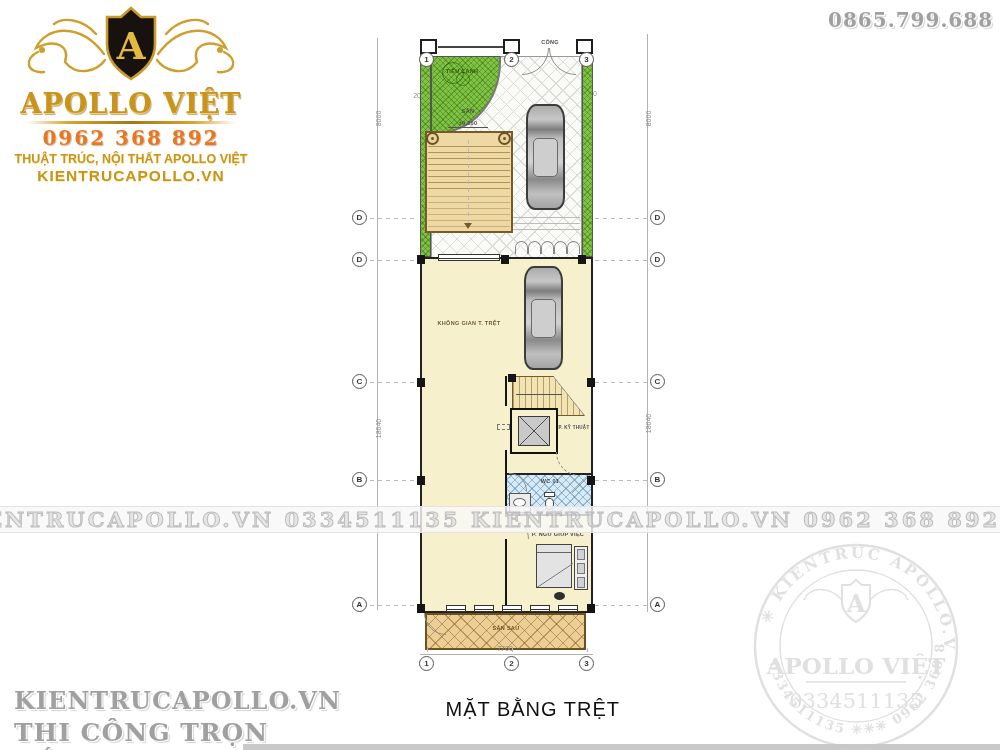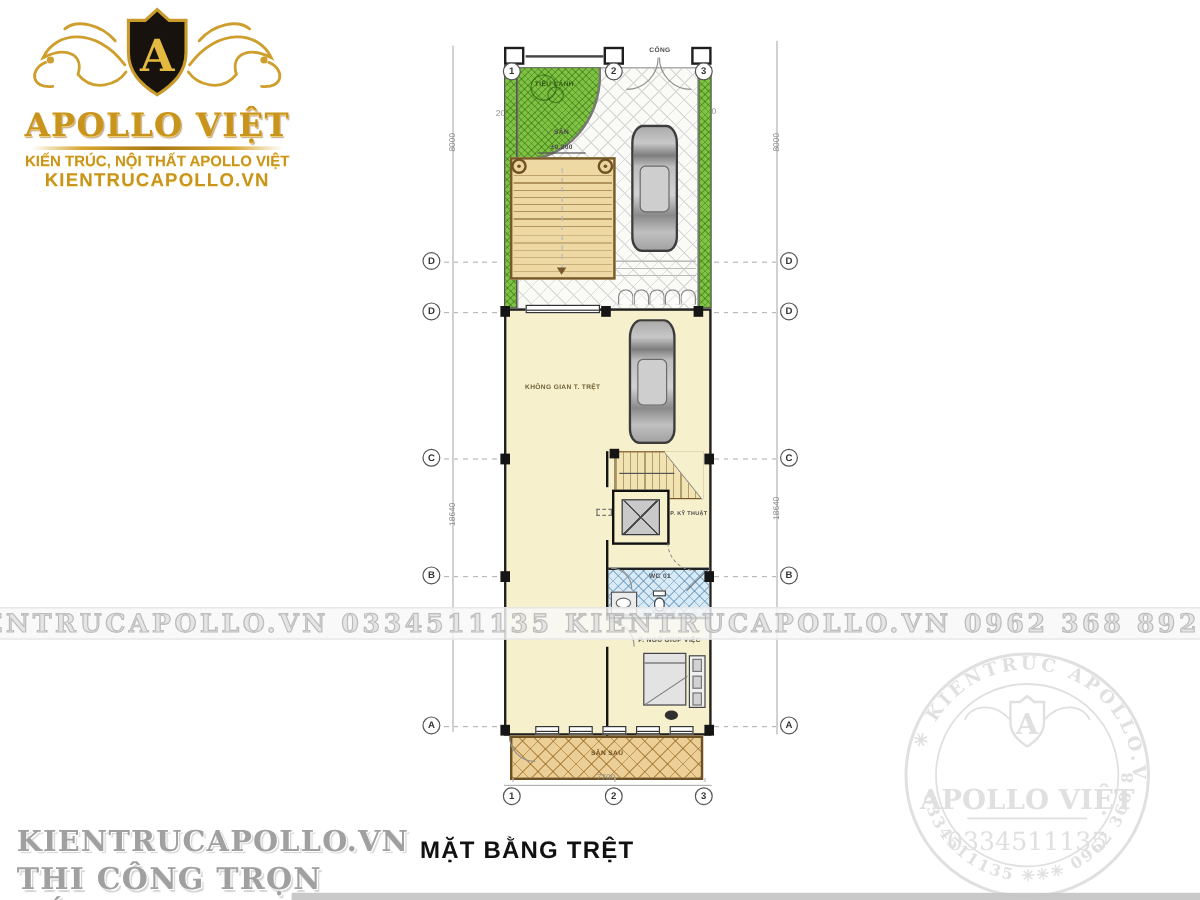--- a/index.html
+++ b/index.html
@@ -76,21 +76,21 @@
   .stair{background-color:#f2e3b2;border:1px solid #77592a;z-index:11;
     background-image:repeating-linear-gradient(90deg,rgba(120,90,40,.5) 0 1px,transparent 1px 6px)}
   .staircut{background:linear-gradient(to top right,transparent 47%,#8a8a8a 48%,#f6f0cd 50%)}
   .elev{border:2.5px solid #111;background:#f6f0cd;z-index:11}
   .elev i{position:absolute;inset:6px;background-color:#c9c9c9;border:1px solid #3a3a3a;
     background-image:linear-gradient(45deg,transparent calc(50% - .7px),#4e4e4e calc(50% - .7px) calc(50% + .7px),transparent calc(50% + .7px)),
     linear-gradient(-45deg,transparent calc(50% - .7px),#4e4e4e calc(50% - .7px) calc(50% + .7px),transparent calc(50% + .7px))}
   .wavy{background:repeating-linear-gradient(180deg,#bbb 0 1px,transparent 1px 6px);z-index:10}
   .scallop{border:1px solid #888;border-bottom:none;border-radius:12px 12px 0 0;background:rgba(255,255,255,.4);z-index:11}
   .furn{border:1.5px solid #444;background:#e3e3e3;z-index:11}
-  .title{font-weight:bold;font-size:20px;color:#111;letter-spacing:1px;text-align:left}
+  .title{font-weight:normal;font-size:20px;color:#111;letter-spacing:1px;text-align:right}
 </style>
 </head>
 <body>
 
 <div class="page">
 
   <div class="abs logo">
     <svg width="226" height="82" viewBox="0 0 226 82">
       <g fill="none" stroke="#cf9f2e" stroke-width="2.4" stroke-linecap="round">
         <path d="M86,50 C62,18 28,22 18,44 C38,34 52,42 47,58 C60,74 80,66 87,56"></path>
@@ -102,25 +102,27 @@
           <path d="M78,30 C66,16 46,12 36,20"></path>
         </g>
       </g>
       <circle cx="24" cy="46" r="3" fill="#cf9f2e"></circle>
         <circle cx="202" cy="46" r="3" fill="#cf9f2e"></circle>
       <path d="M113,4 L123,13 H137 V40 C137,56 127,66 113,75 C99,66 89,56 89,40 V13 H103 Z" fill="#17120d" stroke="#c89b2a" stroke-width="2.6"></path>
       <text x="113" y="55" text-anchor="middle" font-family="DejaVu Serif, serif" font-size="37" font-weight="bold" fill="#e3b93f">A</text>
     </svg>
     <div class="logo-name">APOLLO VIỆT</div>
     <div class="logo-div"></div>
-    <div class="logo-tag">KIẾN TRÚC, NỘI THẤT APOLLO VIỆT</div>
+    <div class="logo-phone">0962 368 892</div>
+    <div class="logo-tag">THUẬT TRÚC, NỘI THẤT APOLLO VIỆT</div>
     <div class="logo-web">KIENTRUCAPOLLO.VN</div>
   </div>
 
   <div class="abs phones">
+    <div class="emboss">0865.799.688</div>
   </div>
 
   <div class="abs plan">
 
     <div class="abs dimline" style="left:27px;top:18px;width:1px;height:572px"></div>
     <div class="abs dimline" style="left:297px;top:14px;width:1px;height:578px"></div>
     <div class="abs dimtxt vtext" style="left:14px;top:95px;width:28px">8000</div>
     <div class="abs dimtxt vtext" style="left:14px;top:405px;width:28px">18640</div>
     <div class="abs dimtxt vtext" style="left:284px;top:95px;width:28px">8000</div>
     <div class="abs dimtxt vtext" style="left:284px;top:400px;width:28px">18640</div>

